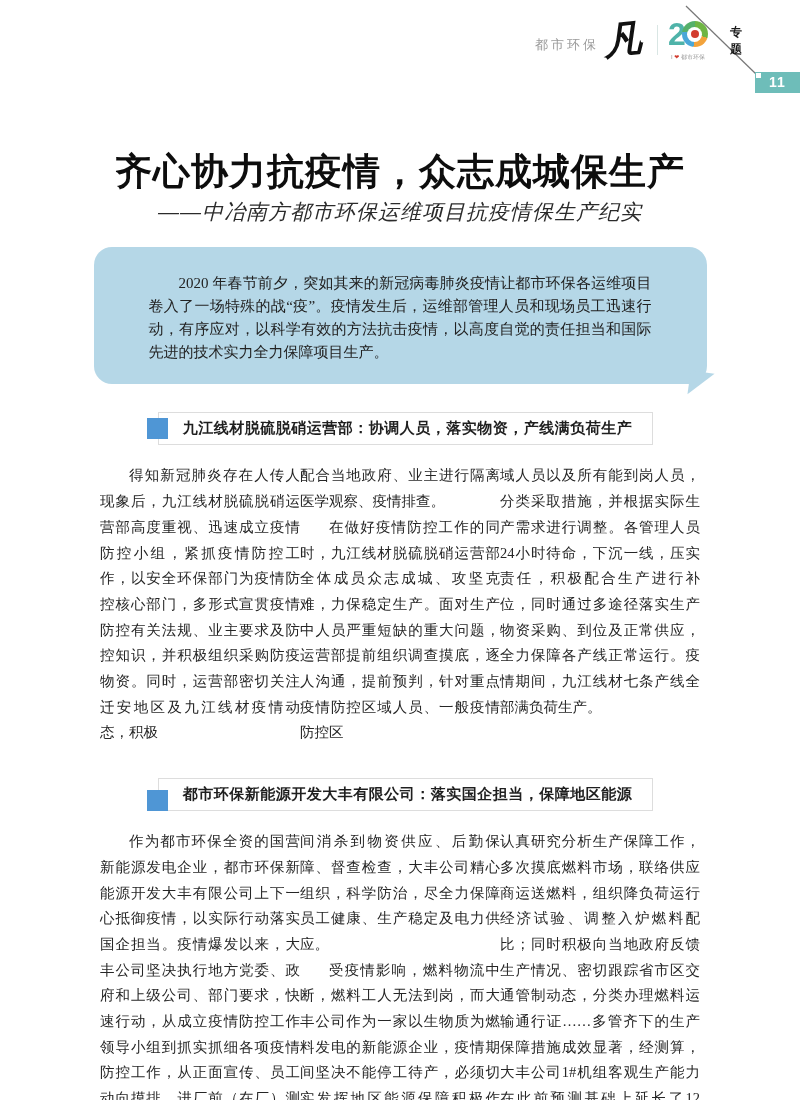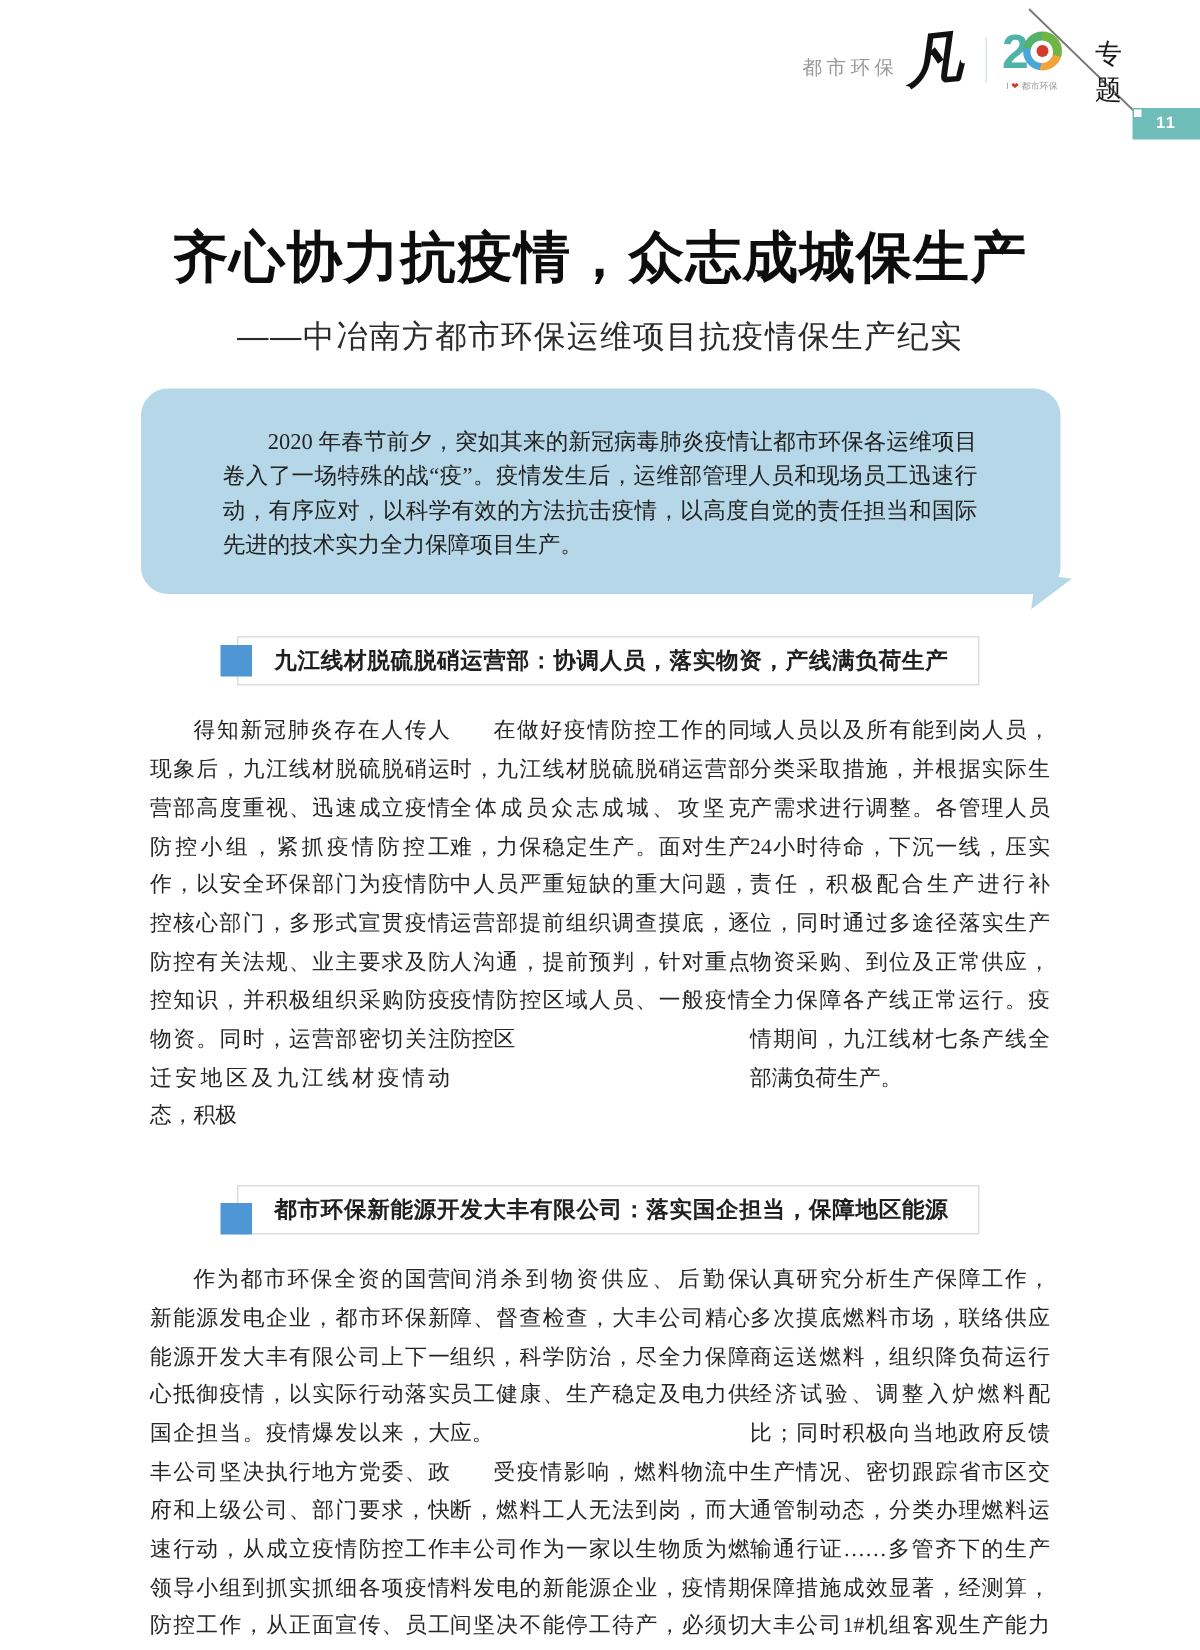--- a/index.html
+++ b/index.html
@@ -19,30 +19,30 @@
   .anniv { display:flex; flex-direction:column; align-items:center; }
   .anniv-mark { display:flex; align-items:center; }
   .anniv-two { font-family:"Liberation Sans",sans-serif; font-size:32px; font-weight:900; color:#4fb3a9; line-height:1; letter-spacing:-2px; }
   .anniv-ring { width:26px; height:26px; border-radius:50%;
      background:conic-gradient(#6fb544 0 30%, #f2a33c 30% 52%, #4aa7d8 52% 78%, #55b06a 78% 100%);
      display:flex; align-items:center; justify-content:center; margin-left:-2px; }
   .anniv-ring-inner { width:15px; height:15px; border-radius:50%; background:#fff; display:flex; align-items:center; justify-content:center; }
   .anniv-dot { width:8px; height:8px; border-radius:50%; background:#d23c2f; }
   .anniv-tagline { font-family:"Liberation Sans",sans-serif; font-size:6px; color:#9a9a9a; margin-top:3px; white-space:nowrap; }
   .anniv-tagline .heart { color:#d23c2f; }
-  .topic-label { position:absolute; top:24px; left:730px; font-family:"Liberation Sans",sans-serif; font-size:18px; font-weight:normal; color:#1a1a1a; letter-spacing:2px; }
+  .topic-label { position:absolute; top:24px; left:730px; font-family:"Liberation Sans",sans-serif; font-size:12px; font-weight:bold; color:#1a1a1a; letter-spacing:2px; }
   .diag-svg { position:absolute; top:0; left:0; }
   .page-tab { position:absolute; top:72px; left:755px; width:45px; height:21px; background:#6ebdb9; }
   .page-tab .corner-square { position:absolute; top:1px; left:1px; width:5px; height:5px; background:#ffffff; }
   .page-tab .page-num { position:absolute; top:2px; left:0; width:100%; text-align:center;
-     font-family:"Liberation Sans",sans-serif; font-size:11px; font-weight:bold; color:#ffffff; letter-spacing:1px; line-height:17px; }
+     font-family:"Liberation Sans",sans-serif; font-size:14px; font-weight:bold; color:#ffffff; letter-spacing:1px; line-height:17px; }
   
   .content { position:absolute; top:150px; left:0; width:800px; }
   .main-title { text-align:center; font-family:"Liberation Sans",sans-serif; font-size:37px; font-weight:900; color:#0d0d0d; letter-spacing:1px; line-height:1.2; }
-  .sub-title { text-align:center; font-family:"Liberation Sans",sans-serif; font-size:21px; font-weight:500; color:#2b2b2b; margin-top:16px; letter-spacing:1px; }
+  .sub-title { text-align:center; font-family:"Liberation Sans",sans-serif; font-size:21px; font-weight:500; color:#2b2b2b; margin-top:4px; letter-spacing:1px;font-style:italic; }
   
   .intro-box { position:relative; width:613px; margin:21px auto 0; background:#b5d7e7; border-radius:18px;
      padding:25px 55px 20px; font-size:15px; line-height:23px; color:#222; text-align:justify; }
   .intro-box .intro-text { text-indent:2em; }
   .intro-tail { position:absolute; right:-6px; bottom:-12px; width:0; height:0;
      border-left:24px solid #b5d7e7; border-bottom:24px solid transparent; transform:rotate(8deg); }
   
   .section-header { display:flex; align-items:center; width:-moz-fit-content; width:fit-content; margin:28px auto 0; position:relative; }
   .section-square { width:21px; height:21px; background:#4f96d5; position:relative; z-index:2; }
   .section-heading-box { border:1px solid #ddd; background:#fff; margin-left:-10px; padding:6px 20px 6px 24px; }
@@ -106,20 +106,21 @@
       <span class="section-square"></span>
       <span class="section-heading-box">
         <span class="section-heading-text">九江线材脱硫脱硝运营部：协调人员，落实物资，产线满负荷生产</span>
       </span>
     </div>
     <div class="columns">
       <div class="col">
           <p class="body-para indent">得知新冠肺炎存在人传人现象后，九江线材脱硫脱硝运营部高度重视、迅速成立疫情防控小组，紧抓疫情防控工作，以安全环保部门为疫情防控核心部门，多形式宣贯疫情防控有关法规、业主要求及防控知识，并积极组织采购防疫物资。同时，运营部密切关注迁安地区及九江线材疫情动态，积极</p>
         </div>
       <div class="col">
+          <p class="body-para">配合当地政府、业主进行隔离医学观察、疫情排查。</p>
           <p class="body-para indent">在做好疫情防控工作的同时，九江线材脱硫脱硝运营部全体成员众志成城、攻坚克难，力保稳定生产。面对生产中人员严重短缺的重大问题，运营部提前组织调查摸底，逐人沟通，提前预判，针对重点疫情防控区域人员、一般疫情防控区</p>
         </div>
       <div class="col">
           <p class="body-para">域人员以及所有能到岗人员，分类采取措施，并根据实际生产需求进行调整。各管理人员24小时待命，下沉一线，压实责任，积极配合生产进行补位，同时通过多途径落实生产物资采购、到位及正常供应，全力保障各产线正常运行。疫情期间，九江线材七条产线全部满负荷生产。</p>
         </div>
     </div>
 
     <div class="section-header" style="margin-top:32px;align-items:flex-end;">
       <span class="section-square"></span>
       <span class="section-heading-box">

